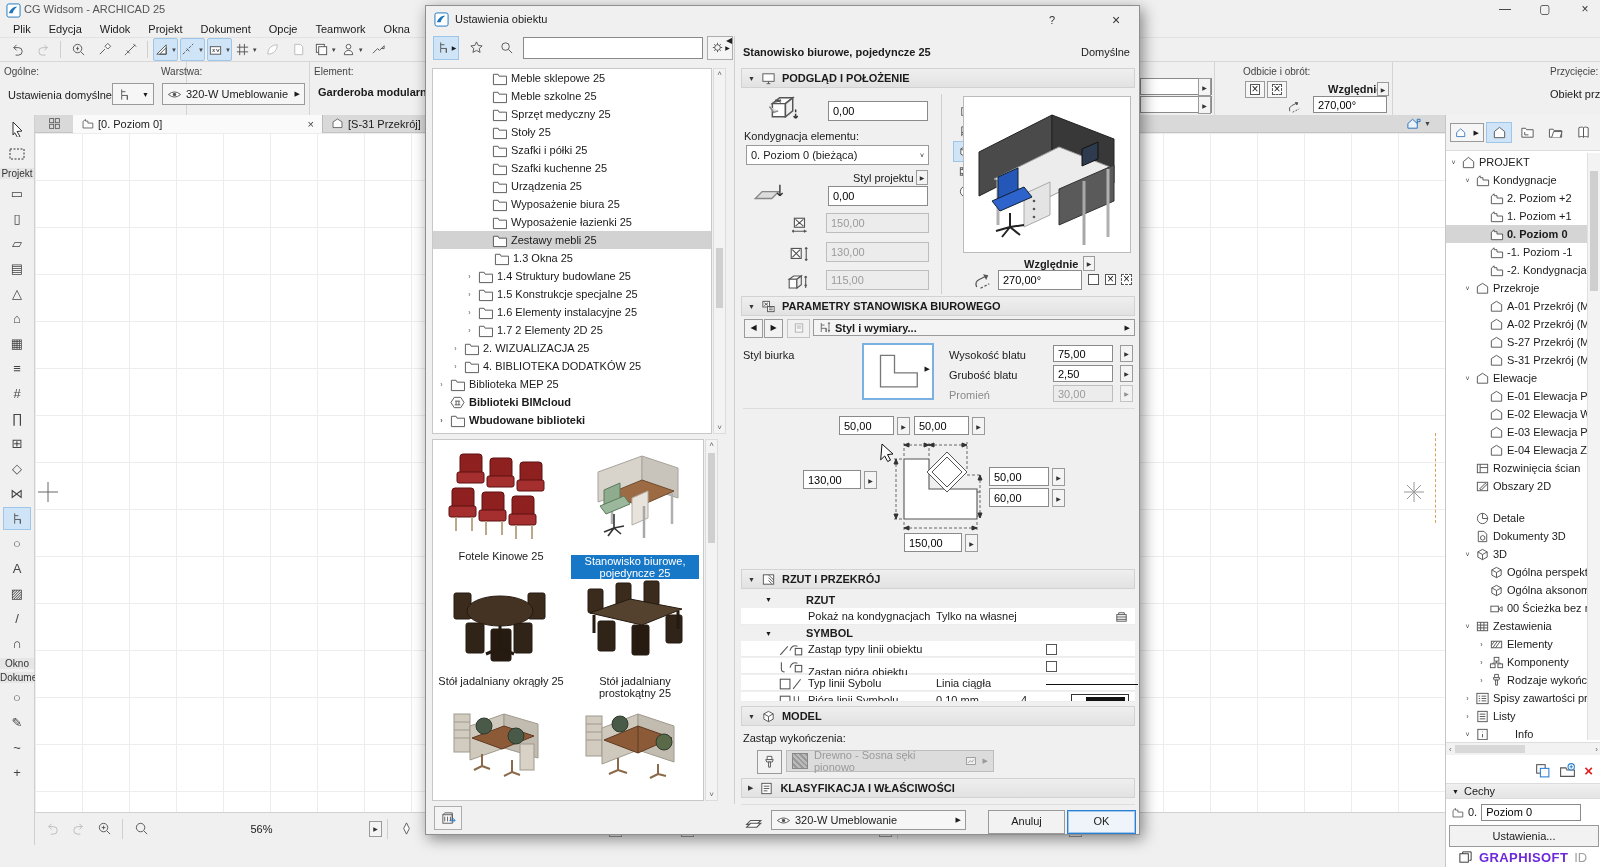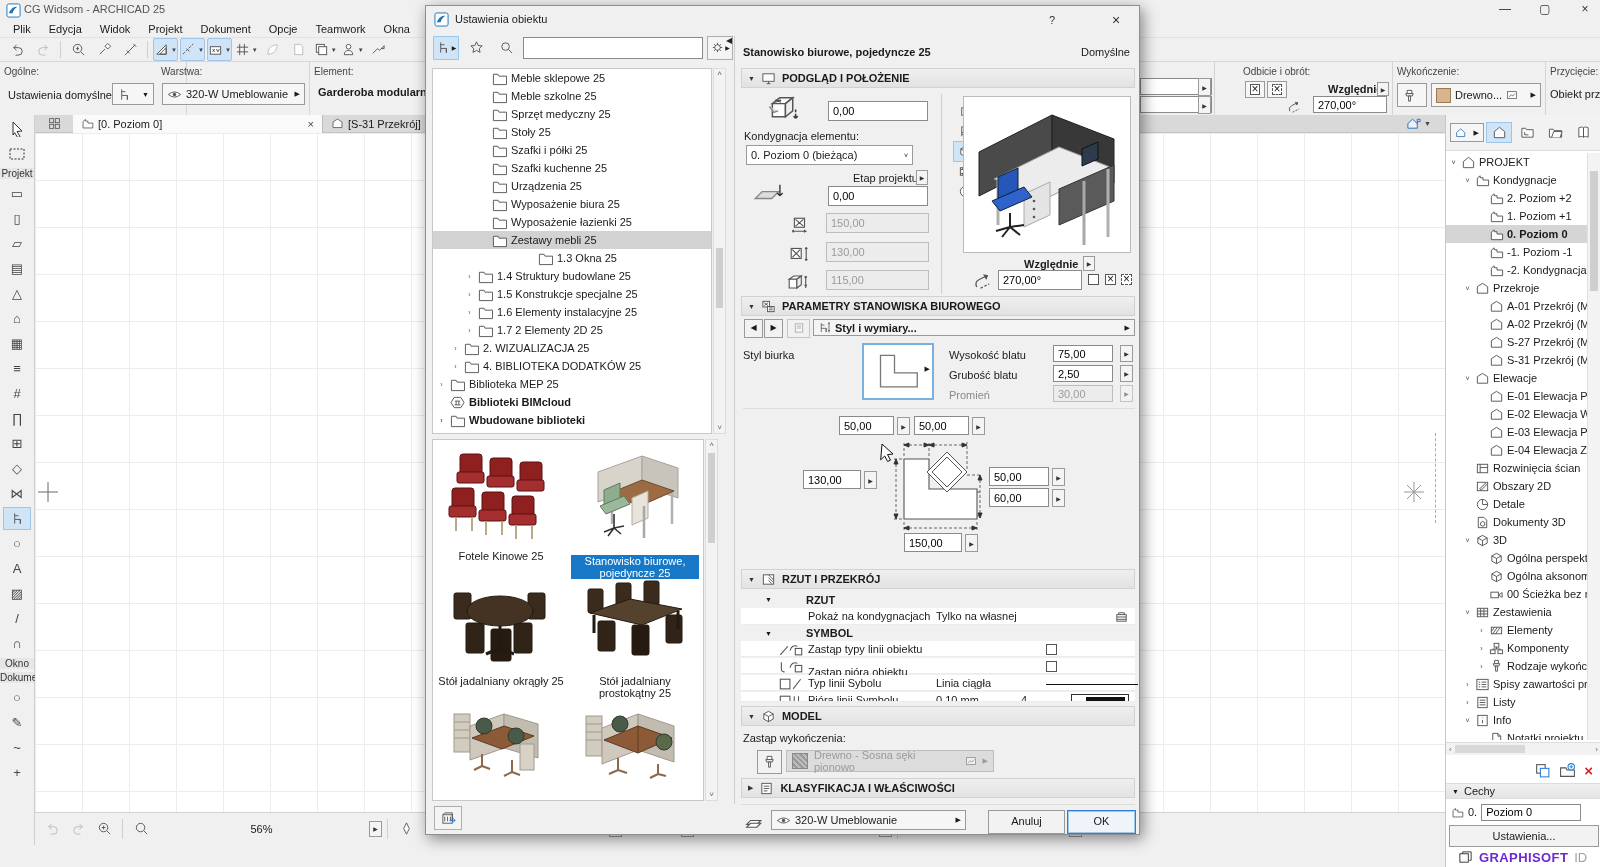--- a/index.html
+++ b/index.html
@@ -285,43 +285,20 @@
       <div class="spin" style="left:162px;top:20px;width:12px;height:14px;"></div>
       <span class="ic" style="position:absolute;left:72px;top:38px;">
           <svg viewBox="0 0 16 16">
             <path d="M3 12q-2-4 2-6l6-3"></path>
             <path d="M9 2.5 11.5 3l-1 2.3z" fill="#555"></path>
             <path d="M6 13l7-3.5" stroke-dasharray="2 1.5"></path>
           </svg>
         </span>
       <input class="inp" style="left: 98px; top: 34px; width: 74px; height: 17px;" value="270,00°">
     </div>
-    <div class="ipanel" style="left:1393px;width:153px;">
-      <span class="ilabel">Wykończenie:</span>
-      <div class="combo" style="left:4px;top:21px;width:30px;height:24px;">
-        <span class="ic">
-            <svg viewBox="0 0 16 16">
-              <path d="M5.5 2.5h5V6h-5z" fill="#fdfdfd"></path>
-              <path d="M4 6h8l-1 2.5H5z" fill="#fdfdfd"></path>
-              <path d="M7 8.5h2V14H7z" fill="#fdfdfd"></path>
-            </svg>
-          </span>
-      </div>
-      <div class="combo" style="left:38px;top:21px;width:110px;height:24px;">
-        <span style="width:13px;height:13px;background:#d9b48c;border:1px solid #9a7b55;display:inline-block;"></span>
-        <span>Drewno...</span>
-        <span class="ic" style="width:12px;height:12px;">
-            <svg viewBox="0 0 16 16">
-              <rect x="2" y="3.5" width="12" height="9" fill="#fdfdfd"></rect>
-              <path d="M4 10.5l3-3 2 2 3-3.5"></path>
-            </svg>
-          </span>
-        <span class="arr">▶</span>
-      </div>
-    </div>
     <div class="ipanel" style="left:1546px;width:54px;border-right:none;">
       <span class="ilabel">Przycięcie:</span>
       <span class="lbl" style="left:4px;top:26px;">Obiekt przy</span>
     </div>
   </div>
 
   <div id="tabbar">
     <div style="width:38px;display:flex;align-items:center;justify-content:center;">
       <span class="ic" style="width:13px;height:13px;">
           <svg viewBox="0 0 16 16">
@@ -699,21 +676,21 @@
         <div class="nrow" style="padding-left:17px;">
           <span class="chev"></span>
           <span class="ic ">
             <svg viewBox="0 0 16 16">
               <rect x="2.5" y="3.5" width="11" height="9" fill="#fdfdfd"></rect>
               <path d="M5 10.5 11 4.5l1.5 1.5-6 6z" fill="#eee"></path>
             </svg>
           </span>
           <span style="overflow:hidden;text-overflow:clip;">Obszary 2D</span>
         </div>
-        <div class="nrow" style="padding-left:17px;">
+        <div class="nrow" style="padding-left:17px;margin-top:14px;">
           <span class="chev"></span>
           <span class="ic ">
             <svg viewBox="0 0 16 16">
               <circle cx="8" cy="8" r="5.5" fill="#fdfdfd"></circle>
               <path d="M8 2.5V8h5.5"></path>
             </svg>
           </span>
           <span style="overflow:hidden;text-overflow:clip;">Detale</span>
         </div>
         <div class="nrow" style="padding-left:17px;">
@@ -830,21 +807,21 @@
           <span style="overflow:hidden;text-overflow:clip;">Listy</span>
         </div>
         <div class="nrow" style="padding-left:17px;">
           <span class="chev">˅</span>
           <span class="ic ">
             <svg viewBox="0 0 16 16">
               <rect x="3" y="2.5" width="10" height="11" fill="#fdfdfd"></rect>
               <path d="M8 5v.5M8 7.5V11"></path>
             </svg>
           </span>
-          <span style="overflow:hidden;text-overflow:clip;">Info</span>
+          <span style="overflow:hidden;text-overflow:clip;margin-left:22px;">Info</span>
         </div>
         <div class="nrow" style="padding-left:31px;">
           <span class="chev"></span>
           <span class="ic ">
             <svg viewBox="0 0 16 16">
               <path d="M4 2.5h5.5l3 3v8H4z" fill="#fdfdfd"></path>
               <path d="M9.5 2.5v3h3"></path>
             </svg>
           </span>
           <span style="overflow:hidden;text-overflow:clip;">Notatki projektu</span>
@@ -1035,21 +1012,21 @@
         </div>
         <div class="trow sel" style="padding-left:46px;">
           <span class="chev"></span>
           <span class="ic ">
             <svg viewBox="0 0 16 16">
               <path d="M1.5 3.5h5l1 2h8v9h-14z" fill="#fdfdfd"></path>
             </svg>
           </span>
           <span>Zestawy mebli 25</span>
         </div>
-        <div class="trow" style="padding-left:48px;margin-left:44px;">
+        <div class="trow" style="padding-left:48px;">
           <span class="chev"></span>
           <span class="ic ">
             <svg viewBox="0 0 16 16">
               <path d="M1.5 3.5h5l1 2h8v9h-14z" fill="#fdfdfd"></path>
             </svg>
           </span>
           <span>1.3 Okna 25</span>
         </div>
         <div class="trow" style="padding-left:32px;">
           <span class="chev">›</span>
@@ -1274,25 +1251,25 @@
           <path d="M4 8l5-4h9l-5 4z" fill="#fdfdfd" stroke="#555"></path>
           <path d="M4 8h9v9H4z" fill="#fdfdfd" stroke="#555"></path>
           <path d="M13 8l5-4v9l-5 4z" fill="#eee" stroke="#555"></path>
           <path d="M6 5.5l4 1.5M10 5.5 6 7" stroke="#555"></path>
           <path d="M2 10l3 4 3-1" fill="#ddd" stroke="#888"></path>
           <path d="M20 12v6m0 0-2-2m2 2 2-2" stroke="#333" stroke-dasharray="2 1"></path>
         </svg>
       </span>
     <input class="inp" style="left: 402px; top: 95px; width: 100px; height: 20px;" value="0,00">
     <span class="lbl" style="left:318px;top:124px;">Kondygnacja elementu:</span>
-    <div class="combo" style="left:320px;top:139px;width:167px;height:20px;background:#fff;">
+    <div class="combo" style="left:320px;top:139px;width:183px;height:20px;background:#fff;">
       <span>0. Poziom 0 (bieżąca)</span>
       <span class="arr">˅</span>
     </div>
-    <span class="lbl" style="left:427px;top:166px;">Etap projektu</span>
+    <span class="lbl" style="left:427px;top:166px;">Styl projektu</span>
     <div class="spin" style="left:490px;top:164px;width:12px;height:15px;"></div>
     <span class="ic" style="position:absolute;left:328px;top:176px;width:30px;height:22px;">
         <svg viewBox="0 0 22 16">
           <path d="M1 12 6 7h12l-5 5z" fill="#ddd" stroke="#888"></path>
           <path d="M19 2v8m0 0-2-2m2 2 2-2" stroke="#333"></path>
         </svg>
       </span>
     <input class="inp" style="left: 402px; top: 180px; width: 100px; height: 20px;" value="0,00">
     <span class="ic" style="position:absolute;left:365px;top:210px;width:18px;height:18px;">
         <svg viewBox="0 0 16 16">

